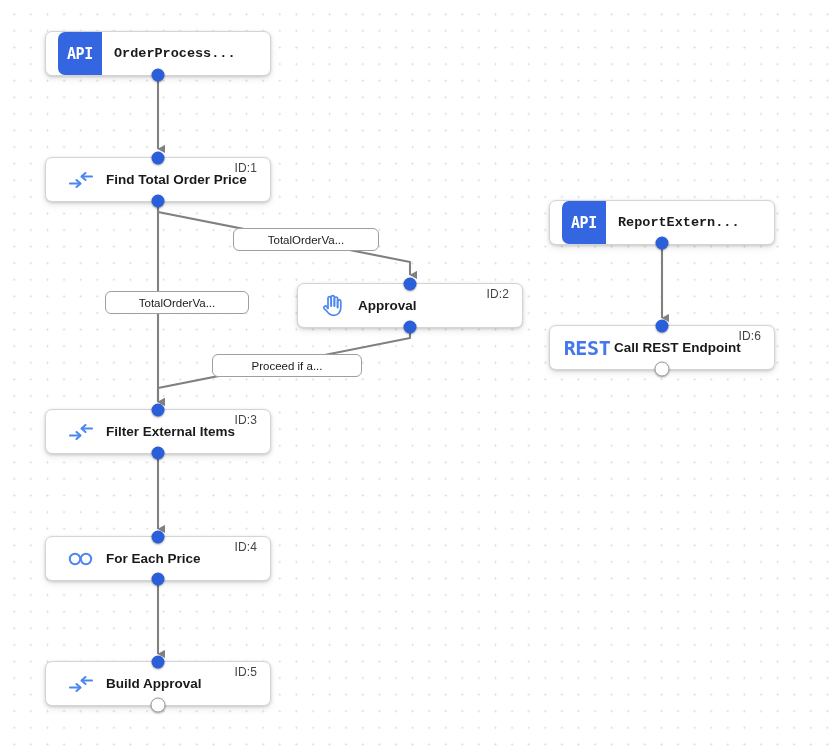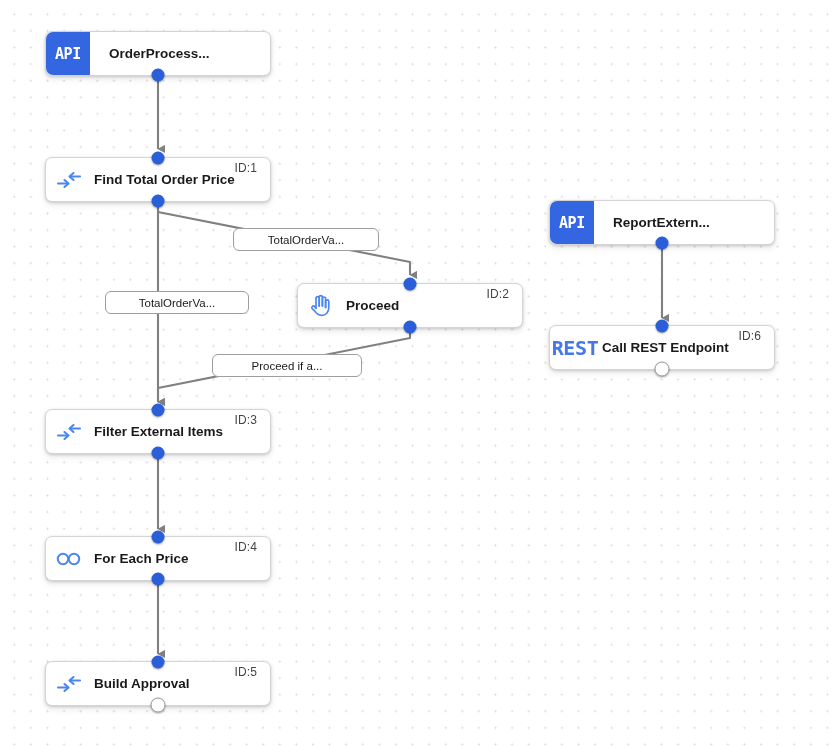--- a/index.html
+++ b/index.html
@@ -46,20 +46,21 @@
     align-items: stretch;
     overflow: visible;
   }
   .node-inner {
     display: flex;
     align-items: center;
     width: 100%;
     border-radius: 7px;
     overflow: hidden;
     position: relative;
+    margin-left: 12px;
   }
 
   
   .badge-api {
     width: 44px;
     min-width: 44px;
     align-self: stretch;
     background: #3366E0;
     color: #ffffff;
     display: flex;
@@ -97,21 +98,22 @@
   .node-icon svg { display: block; }
 
   .node-title {
     font-size: 13.5px;
     font-weight: bold;
     color: #1a1a1a;
     white-space: nowrap;
     padding-left: 2px;
   }
   .node-title.pad {
-    padding-left: 19px;
+    padding-left: 12px;
+    font-family: Liberation Mono, monospace;
   }
 
   .node-id {
     position: absolute;
     top: 3px;
     right: 13px;
     font-size: 12px;
     color: #444444;
     letter-spacing: 0.1px;
   }
@@ -211,21 +213,21 @@
           <div class="node-icon">
             <svg width="22" height="24" viewBox="0 0 22 24">
               <g stroke="#4c86f0" stroke-width="1.7" fill="none" stroke-linejoin="round" stroke-linecap="round">
                 <path d="M6,14 V4.2 a1.6,1.6 0 0 1 3.2,0 V12"></path>
                 <path d="M9.2,12 V3.2 a1.6,1.6 0 0 1 3.2,0 V12"></path>
                 <path d="M12.4,12 V4.6 a1.6,1.6 0 0 1 3.2,0 V13.5"></path>
                 <path d="M15.6,13.5 V7.4 a1.6,1.6 0 0 1 3.2,0 v6.4 c0,4.3 -3,7.6 -7.2,7.6 c-3.4,0 -5.2,-1.7 -7,-4.5 L2.2,14.6 a1.6,1.6 0 0 1 2.5,-2 L6,14.4"></path>
               </g>
             </svg>
           </div>
-          <div class="node-title">Proceed</div>
+          <div class="node-title">Approval</div>
         </div>
         <div class="node-id">ID:2</div>
       </div>
       <div class="node" style="left: 45px; top: 409px; width: 226px; height: 45px;">
         <div class="node-inner">
           <div class="node-icon">
             <svg width="26" height="22" viewBox="0 0 26 22">
               <g stroke="#4c86f0" stroke-width="2.1" fill="none" stroke-linecap="round" stroke-linejoin="round">
                 <path d="M2,14.5 L12,14.5"></path>
                 <path d="M8.5,11 L12.5,14.5 L8.5,18"></path>

